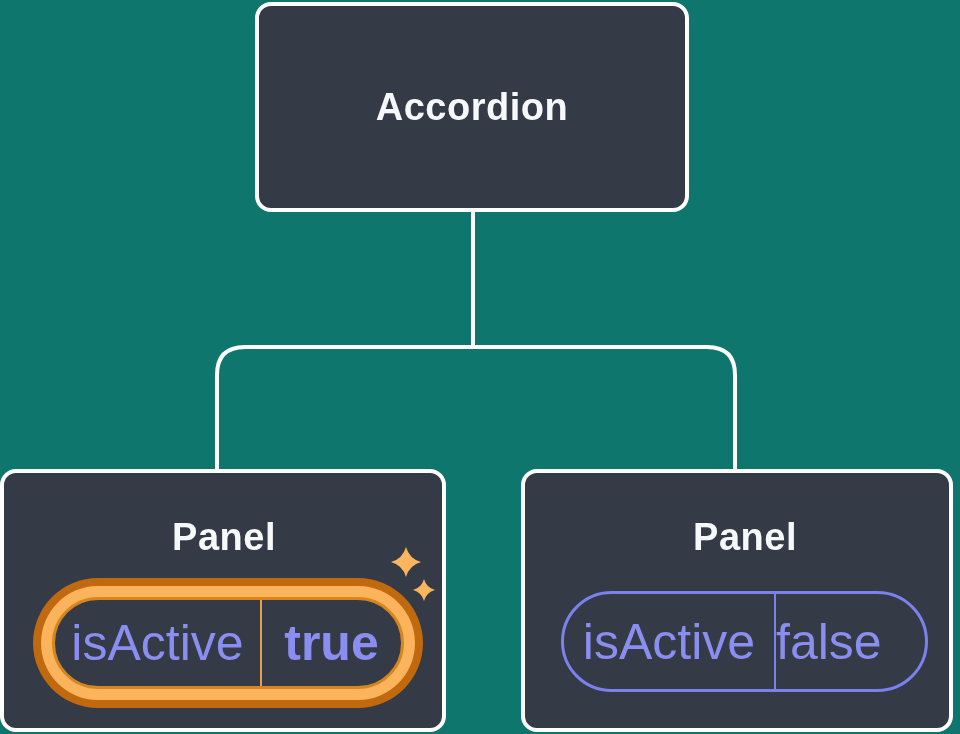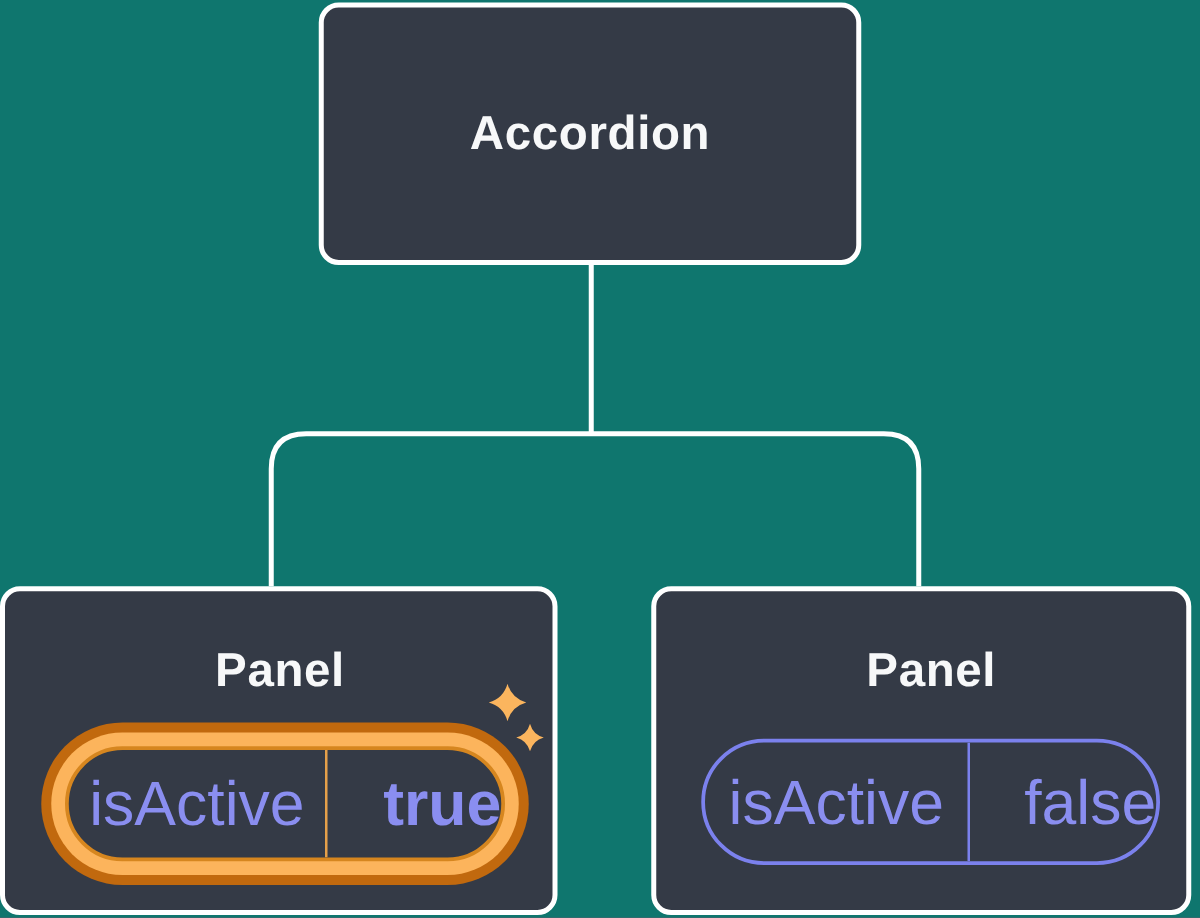--- a/index.html
+++ b/index.html
@@ -86,21 +86,21 @@
     width: 205px;
     display: flex;
     align-items: center;
     justify-content: center;
     border-right: 2px solid #E5A04A;
   }
   .hl-cell-value {
     flex: 1;
     display: flex;
     align-items: center;
-    justify-content: flex-end;
+    justify-content: center;
   }
   
   .pill-plain {
     position: absolute;
     left: 36px; top: 118px;
     width: 367px; height: 101px;
     border: 3px solid #7B81ED;
     border-radius: 999px;
     box-sizing: border-box;
     display: flex;
@@ -111,21 +111,21 @@
     width: 210px;
     display: flex;
     align-items: center;
     justify-content: center;
     border-right: 2px solid #7B81ED;
   }
   .pp-cell-value {
     flex: 1;
     display: flex;
     align-items: center;
-    justify-content: flex-end;
+    justify-content: flex-start;
   }
   .prop-text {
     color: #8A8EF0;
     font-size: 50px;
     font-weight: 400;
     white-space: nowrap;
   }
   .prop-text-bold {
     font-weight: 700;
   }

